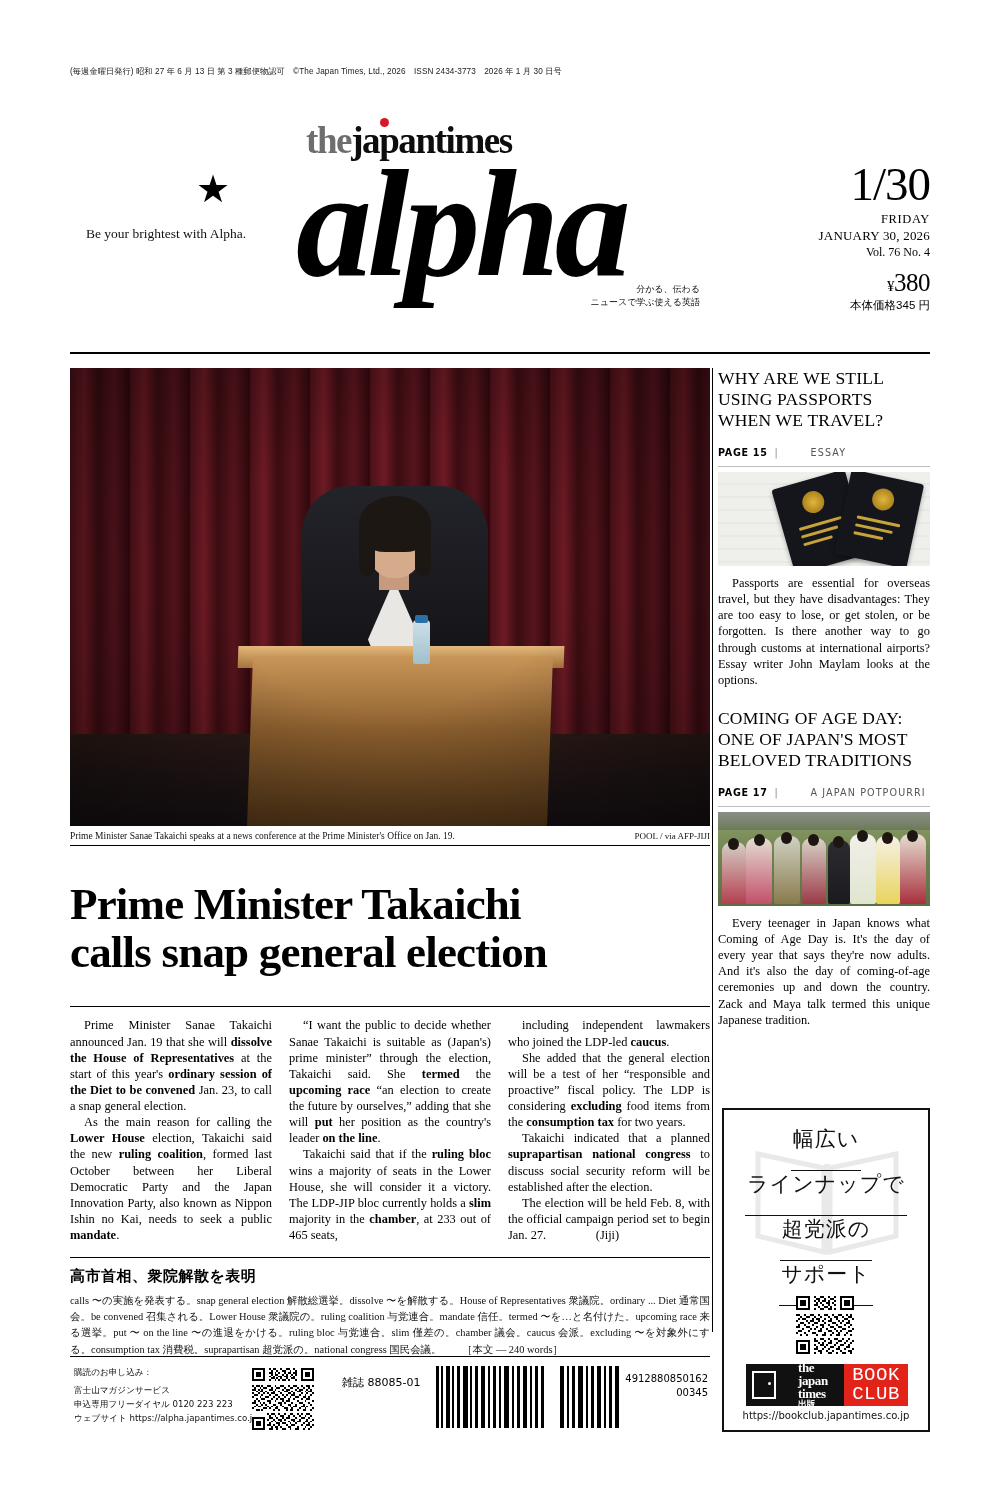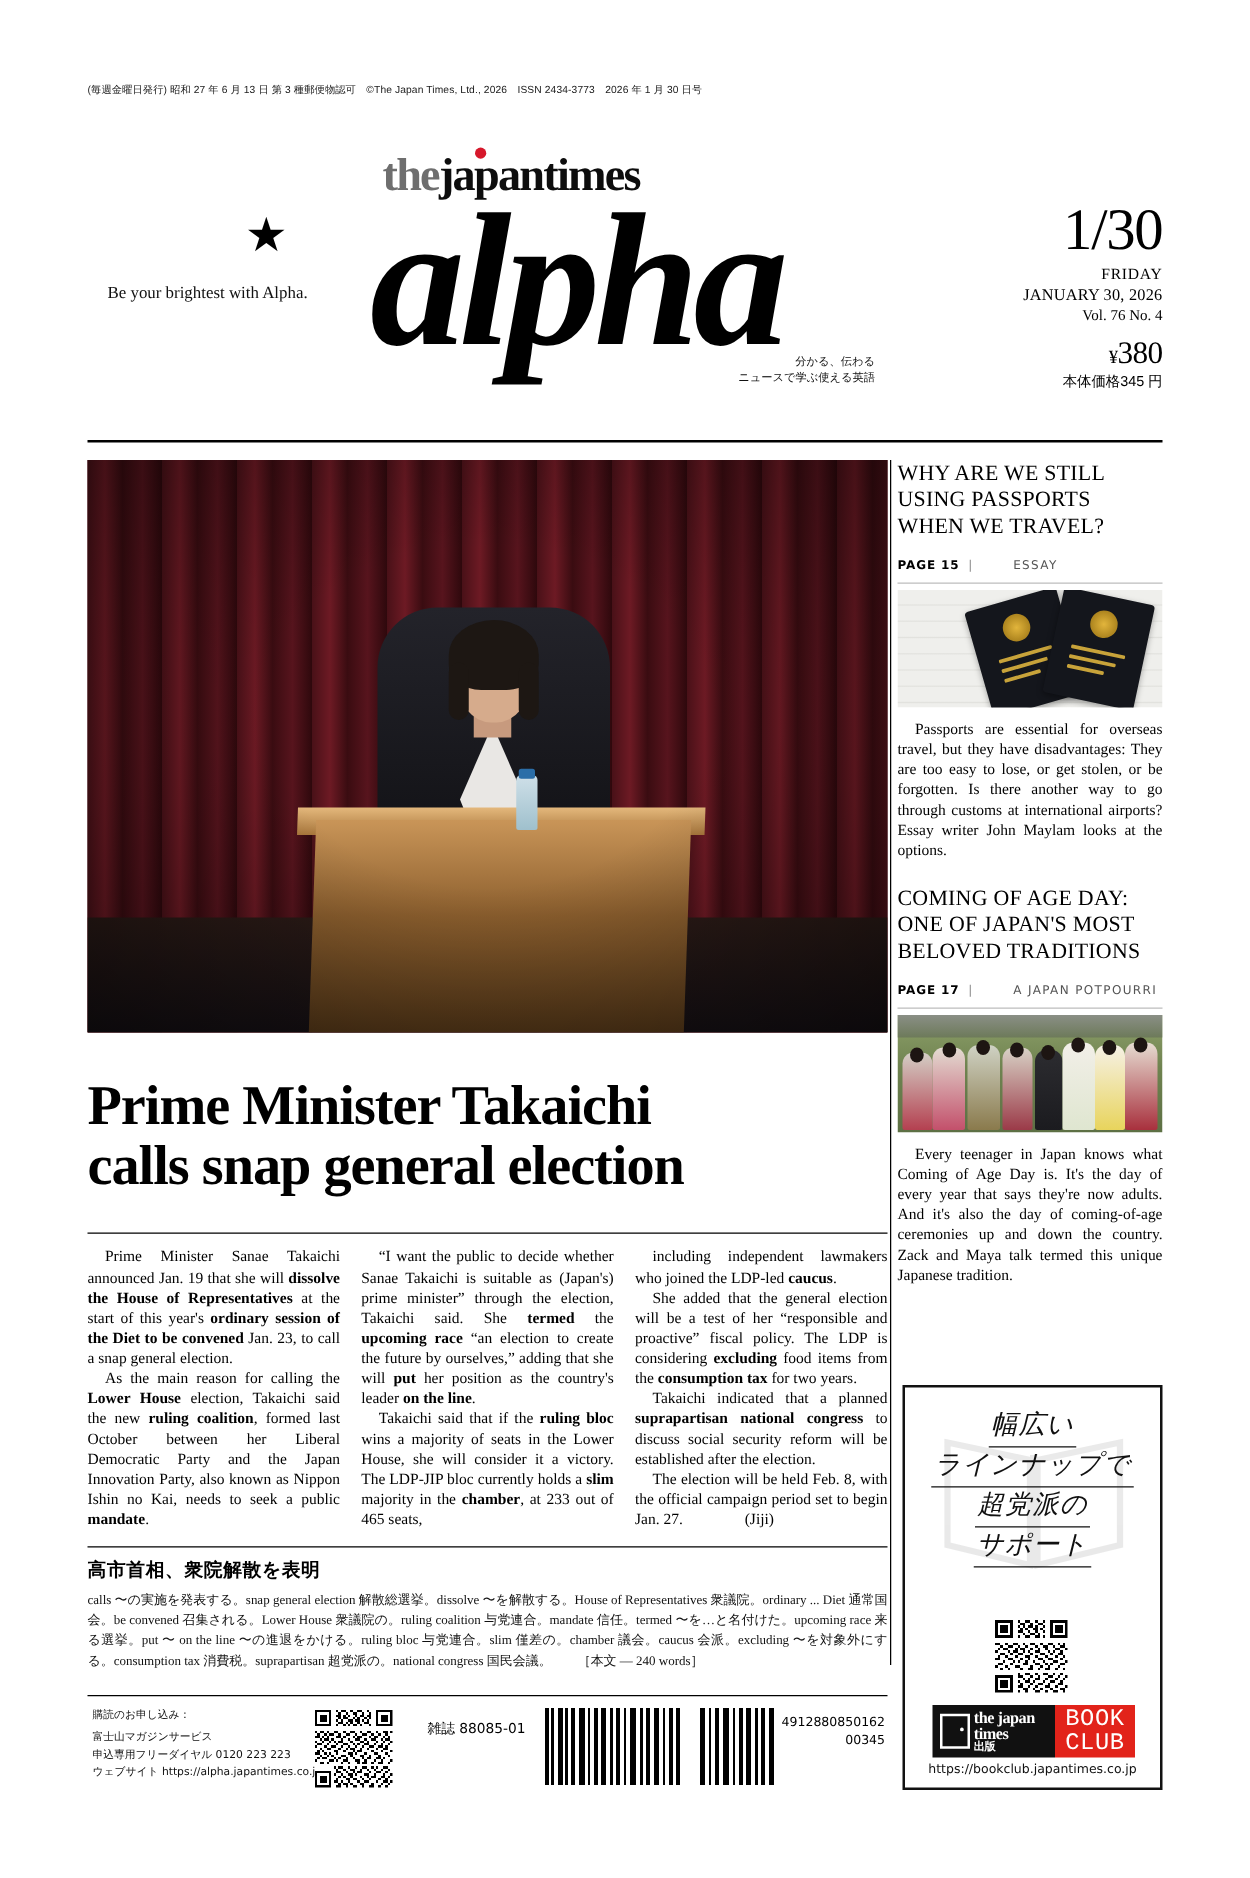--- a/index.html
+++ b/index.html
@@ -468,41 +468,40 @@
     text-align: center;
     font-family: "DejaVu Sans", "Liberation Sans", sans-serif;
     font-size: 21px;
     line-height: 1.33;
     letter-spacing: 1px;
     color: #111;
   }
   .ad-lines span {
     display: inline-block;
     border-bottom: 1.4px solid #111;
-    padding: 0 2px 3px 2px;
-    font-style: italic;
+    padding: 0 2px 16px 2px;
   }
   .ad-qr {
     position: absolute;
     left: 72px; top: 186px;
     width: 58px; height: 58px;
   }
   .ad-logo {
     position: absolute;
     left: 22px; top: 254px;
     width: 162px; height: 42px;
     display: flex;
   }
   .ad-logo-left {
     width: 98px;
     background: #111;
     color: #fff;
     display: flex;
     align-items: center;
-    gap: 3px;
+    gap: 22px;
     padding-left: 6px;
     box-sizing: border-box;
   }
   .door-icon {
     width: 20px; height: 24px;
     border: 2px solid #fff;
     position: relative;
     flex: 0 0 auto;
   }
   .door-icon:after {
@@ -599,20 +598,24 @@
       <div class="lp-hair"></div>
       <div class="lp-hair2"></div>
       <div class="lp-hair3"></div>
       <div class="lp-podium-top"></div>
       <div class="lp-podium"></div>
       <div class="lp-bottle"></div>
       <div class="lp-bottle-cap"></div>
       <div class="lp-vignette"></div>
     </div>
 
+    <div class="caption-row">
+      <div class="caption-text">Prime Minister Sanae Takaichi speaks at a news conference at the Prime Minister's Office on Jan. 19.</div>
+      <div class="caption-credit">POOL / via AFP-JIJI</div>
+    </div>
 
     <h1 class="headline">
       <span>Prime Minister Takaichi</span><br>
       <span>calls snap general election</span>
     </h1>
 
     <div class="body-rule"></div>
 
     <div class="body-cols">
       <div class="body-col">

